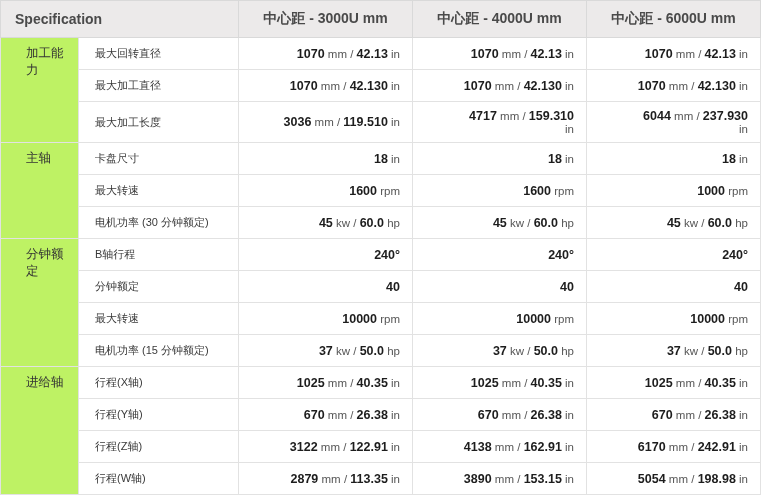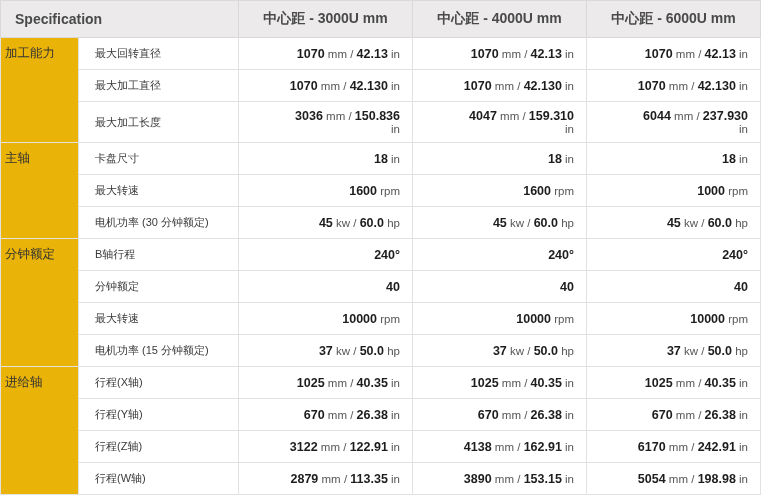--- a/index.html
+++ b/index.html
@@ -47,23 +47,23 @@
     font-size: 12px;
     padding: 7px 9px;
     height: 17px;
     background: #ffffff;
     vertical-align: middle;
   }
   td.group-cell {
     font-size: 12.5px;
     color: #333333;
     text-align: left;
-    padding-left: 4px;
+    padding-left: 25px;
     vertical-align: top;
-    background: #eab308;
+    background: #bef264;
     border-left: 1px solid #e2e2e2;
   }
   td.item-cell {
     color: #3a3a3a;
     text-align: left;
     padding-left: 16px;
     font-size: 11px;
   }
   td.val-cell {
     text-align: right;
@@ -107,22 +107,22 @@
         <td class="val-cell"><b>1070</b> <span>mm</span> <span>/</span> <b>42.13</b> <span>in</span></td>
       </tr>
       <tr>
         <td class="item-cell">最大加工直径</td>
         <td class="val-cell"><b>1070</b> <span>mm</span> <span>/</span> <b>42.130</b> <span>in</span></td>
         <td class="val-cell"><b>1070</b> <span>mm</span> <span>/</span> <b>42.130</b> <span>in</span></td>
         <td class="val-cell"><b>1070</b> <span>mm</span> <span>/</span> <b>42.130</b> <span>in</span></td>
       </tr>
       <tr>
         <td class="item-cell">最大加工长度</td>
-        <td class="val-cell"><b>3036</b> <span>mm</span> <span>/</span> <b>150.836</b> <span>in</span></td>
-        <td class="val-cell"><b>4047</b> <span>mm</span> <span>/</span> <b>159.310</b> <span>in</span></td>
+        <td class="val-cell"><b>3036</b> <span>mm</span> <span>/</span> <b>119.510</b> <span>in</span></td>
+        <td class="val-cell"><b>4717</b> <span>mm</span> <span>/</span> <b>159.310</b> <span>in</span></td>
         <td class="val-cell"><b>6044</b> <span>mm</span> <span>/</span> <b>237.930</b> <span>in</span></td>
       </tr>
       <tr class="sep-top">
         <td class="group-cell" rowspan="3">主轴</td>
         <td class="item-cell">卡盘尺寸</td>
         <td class="val-cell"><b>18</b> <span>in</span></td>
         <td class="val-cell"><b>18</b> <span>in</span></td>
         <td class="val-cell"><b>18</b> <span>in</span></td>
       </tr>
       <tr>

